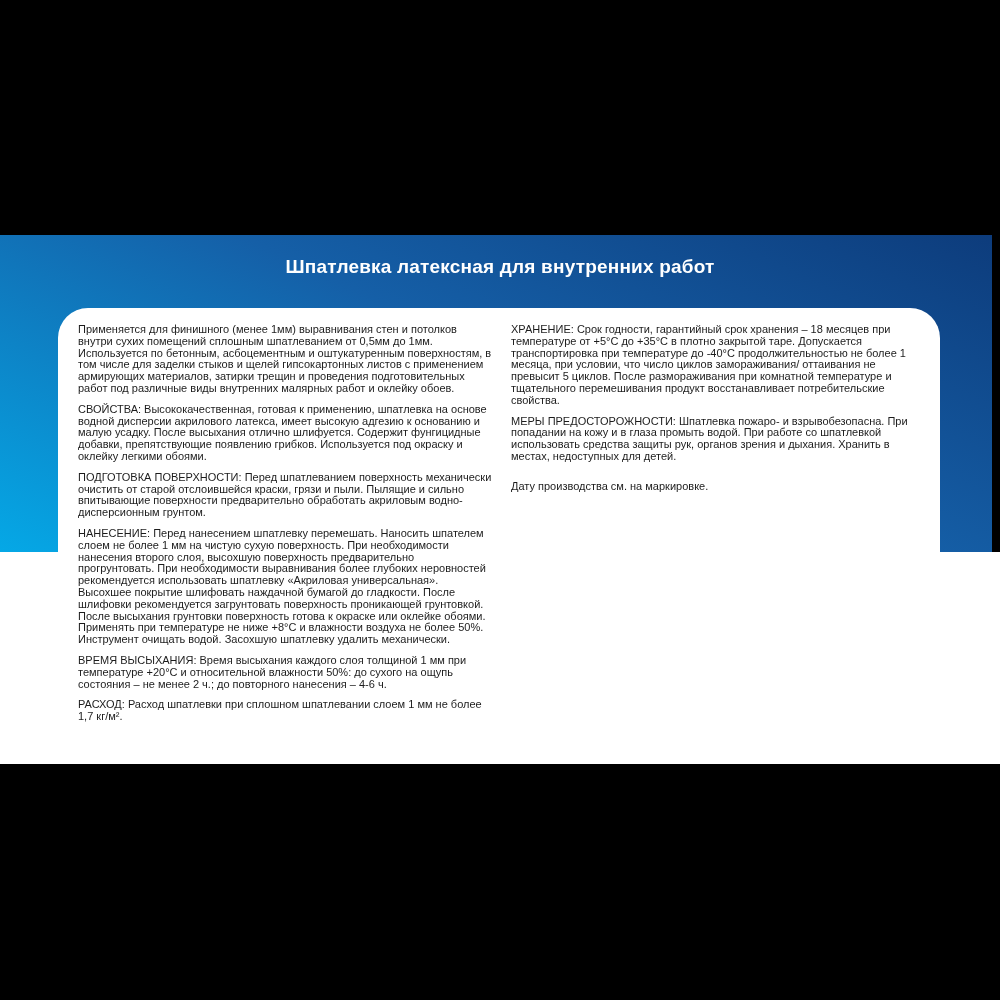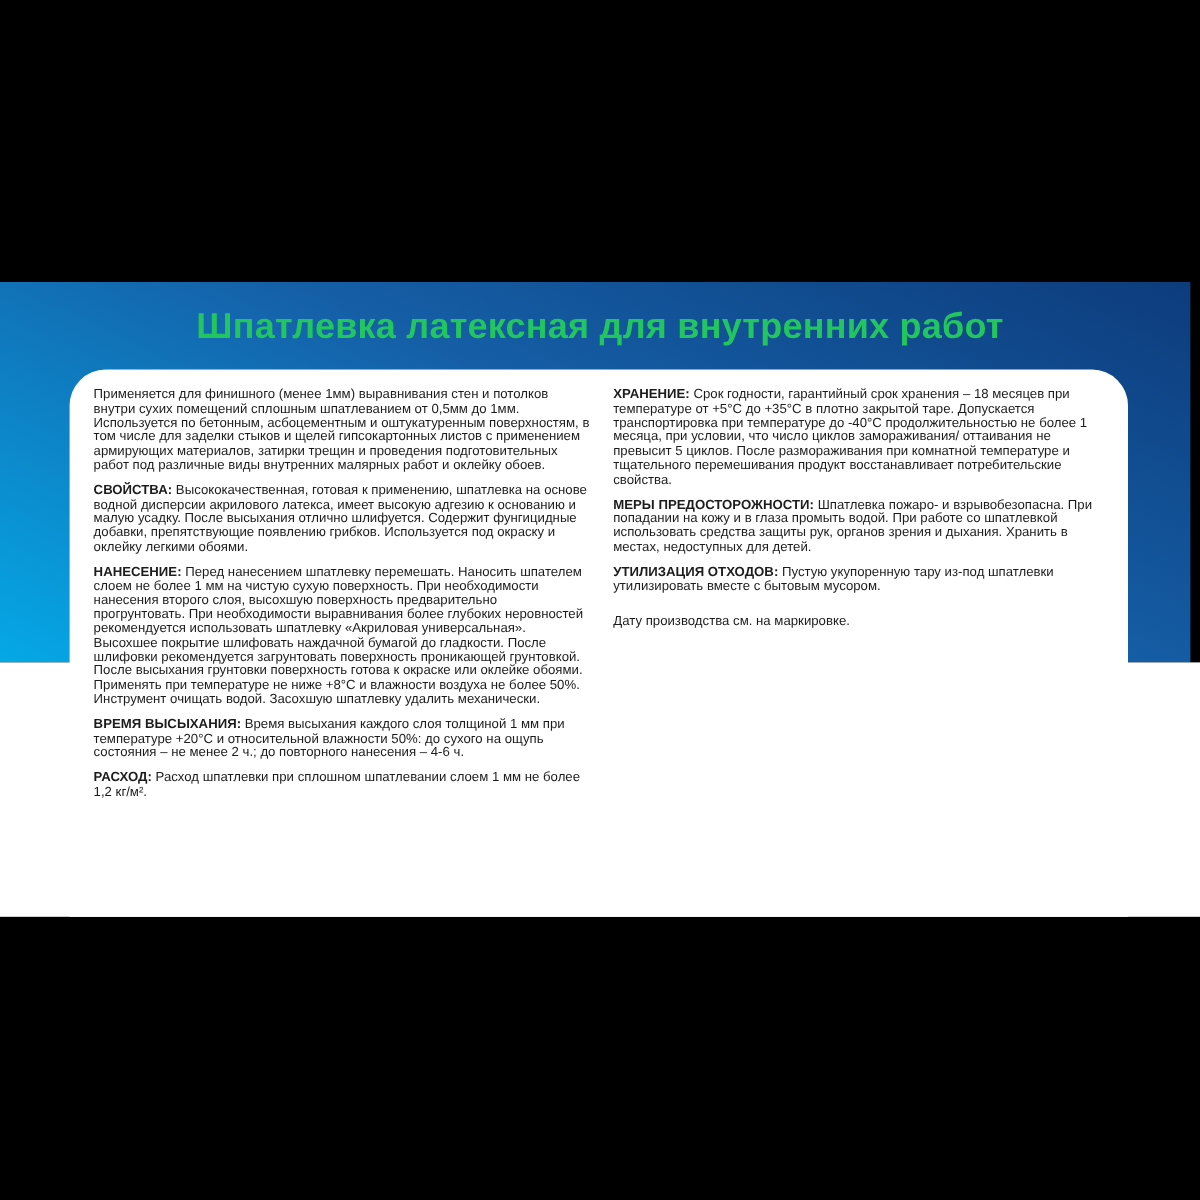--- a/index.html
+++ b/index.html
@@ -9,38 +9,38 @@
     position:relative;
     overflow:hidden;
     font-family:"Liberation Sans", sans-serif;
   }
   .blue-band{
     position:absolute;top:235px;left:0;width:992px;height:317px;
     background:linear-gradient(205deg,#0d3c7c 0%,#155fa7 45%,#05a8e6 100%);
   }
   .title{
     position:absolute;top:256px;left:0;width:1000px;
-    text-align:center;color:#22c55e;
-    font-size:30px;font-weight:700;letter-spacing:.2px;
+    text-align:center;color:#ffffff;
+    font-size:19px;font-weight:700;letter-spacing:.2px;
     white-space:nowrap;
   }
   .white-band{
     position:absolute;top:552px;left:0;width:1000px;height:212px;
     background:#ffffff;
   }
   .card{
     position:absolute;left:58px;top:308px;width:882px;height:456px;
     background:#ffffff;border-radius:30px 30px 0 0;
     box-sizing:border-box;
     padding:16px 14px 12px 20px;
   }
   .cols{display:flex;gap:18px;}
   .col{width:415px;color:#1c1c1c;font-size:11px;line-height:11.8px;}
   .col p{margin:0 0 9px 0;}
-  .col b{font-weight:700;}
+  .col b{font-weight:400;}
   .note{max-width:210px;margin-top:18px !important;}
   .tu{margin-top:2px !important;}
 </style>
 </head>
 <body>
 
 <div class="blue-band"></div>
 
 <div class="title">Шпатлевка латексная для внутренних работ</div>
 
@@ -51,45 +51,45 @@
 
     <div class="col">
       <p>
         <span>Применяется для финишного (менее 1мм) выравнивания стен и потолков внутри сухих помещений сплошным шпатлеванием от 0,5мм до 1мм. Используется по бетонным, асбоцементным и оштукатуренным поверхностям, в том числе для заделки стыков и щелей гипсокартонных листов с применением армирующих материалов, затирки трещин и проведения подготовительных работ под различные виды внутренних малярных работ и оклейку обоев.</span>
       </p>
       <p>
         <b>СВОЙСТВА:</b>
         <span>Высококачественная, готовая к применению, шпатлевка на основе водной дисперсии акрилового латекса, имеет высокую адгезию к основанию и малую усадку. После высыхания отлично шлифуется. Содержит фунгицидные добавки, препятствующие появлению грибков. Используется под окраску и оклейку легкими обоями.</span>
       </p>
       <p>
+        <b>ПОДГОТОВКА ПОВЕРХНОСТИ:</b>
+        <span>Перед шпатлеванием поверхность механически очистить от старой отслоившейся краски, грязи и пыли. Пылящие и сильно впитывающие поверхности предварительно обработать акриловым водно- дисперсионным грунтом.</span>
+      </p>
+      <p>
         <b>НАНЕСЕНИЕ:</b>
         <span>Перед нанесением шпатлевку перемешать. Наносить шпателем слоем не более 1 мм на чистую сухую поверхность. При необходимости нанесения второго слоя, высохшую поверхность предварительно прогрунтовать. При необходимости выравнивания более глубоких неровностей рекомендуется использовать шпатлевку «Акриловая универсальная». Высохшее покрытие шлифовать наждачной бумагой до гладкости. После шлифовки рекомендуется загрунтовать поверхность проникающей грунтовкой. После высыхания грунтовки поверхность готова к окраске или оклейке обоями. Применять при температуре не ниже +8°С и влажности воздуха не более 50%. Инструмент очищать водой. Засохшую шпатлевку удалить механически.</span>
       </p>
       <p>
         <b>ВРЕМЯ ВЫСЫХАНИЯ:</b>
         <span>Время высыхания каждого слоя толщиной 1 мм при температуре +20°С и относительной влажности 50%: до сухого на ощупь состояния – не менее 2 ч.; до повторного нанесения – 4-6 ч.</span>
       </p>
       <p>
         <b>РАСХОД:</b>
-        <span>Расход шпатлевки при сплошном шпатлевании слоем 1 мм не более 1,2 кг/м².</span>
+        <span>Расход шпатлевки при сплошном шпатлевании слоем 1 мм не более 1,7 кг/м².</span>
       </p>
     </div>
 
     <div class="col">
       <p>
         <b>ХРАНЕНИЕ:</b>
         <span>Срок годности, гарантийный срок хранения – 18 месяцев при температуре от +5°С до +35°С в плотно закрытой таре. Допускается транспортировка при температуре до -40°С продолжительностью не более 1 месяца, при условии, что число циклов замораживания/ оттаивания не превысит 5 циклов. После размораживания при комнатной температуре и тщательного перемешивания продукт восстанавливает потребительские свойства.</span>
       </p>
       <p>
         <b>МЕРЫ ПРЕДОСТОРОЖНОСТИ:</b>
         <span>Шпатлевка пожаро- и взрывобезопасна. При попадании на кожу и в глаза промыть водой. При работе со шпатлевкой использовать средства защиты рук, органов зрения и дыхания. Хранить в местах, недоступных для детей.</span>
       </p>
-      <p>
-        <b>УТИЛИЗАЦИЯ ОТХОДОВ:</b>
-        <span>Пустую укупоренную тару из-под шпатлевки утилизировать вместе с бытовым мусором.</span>
-      </p>
       <p class="note">
         <span>Дату производства см. на маркировке.</span>
       </p>
     </div>
 
   </div>
 </div>
 
 </body></html>

